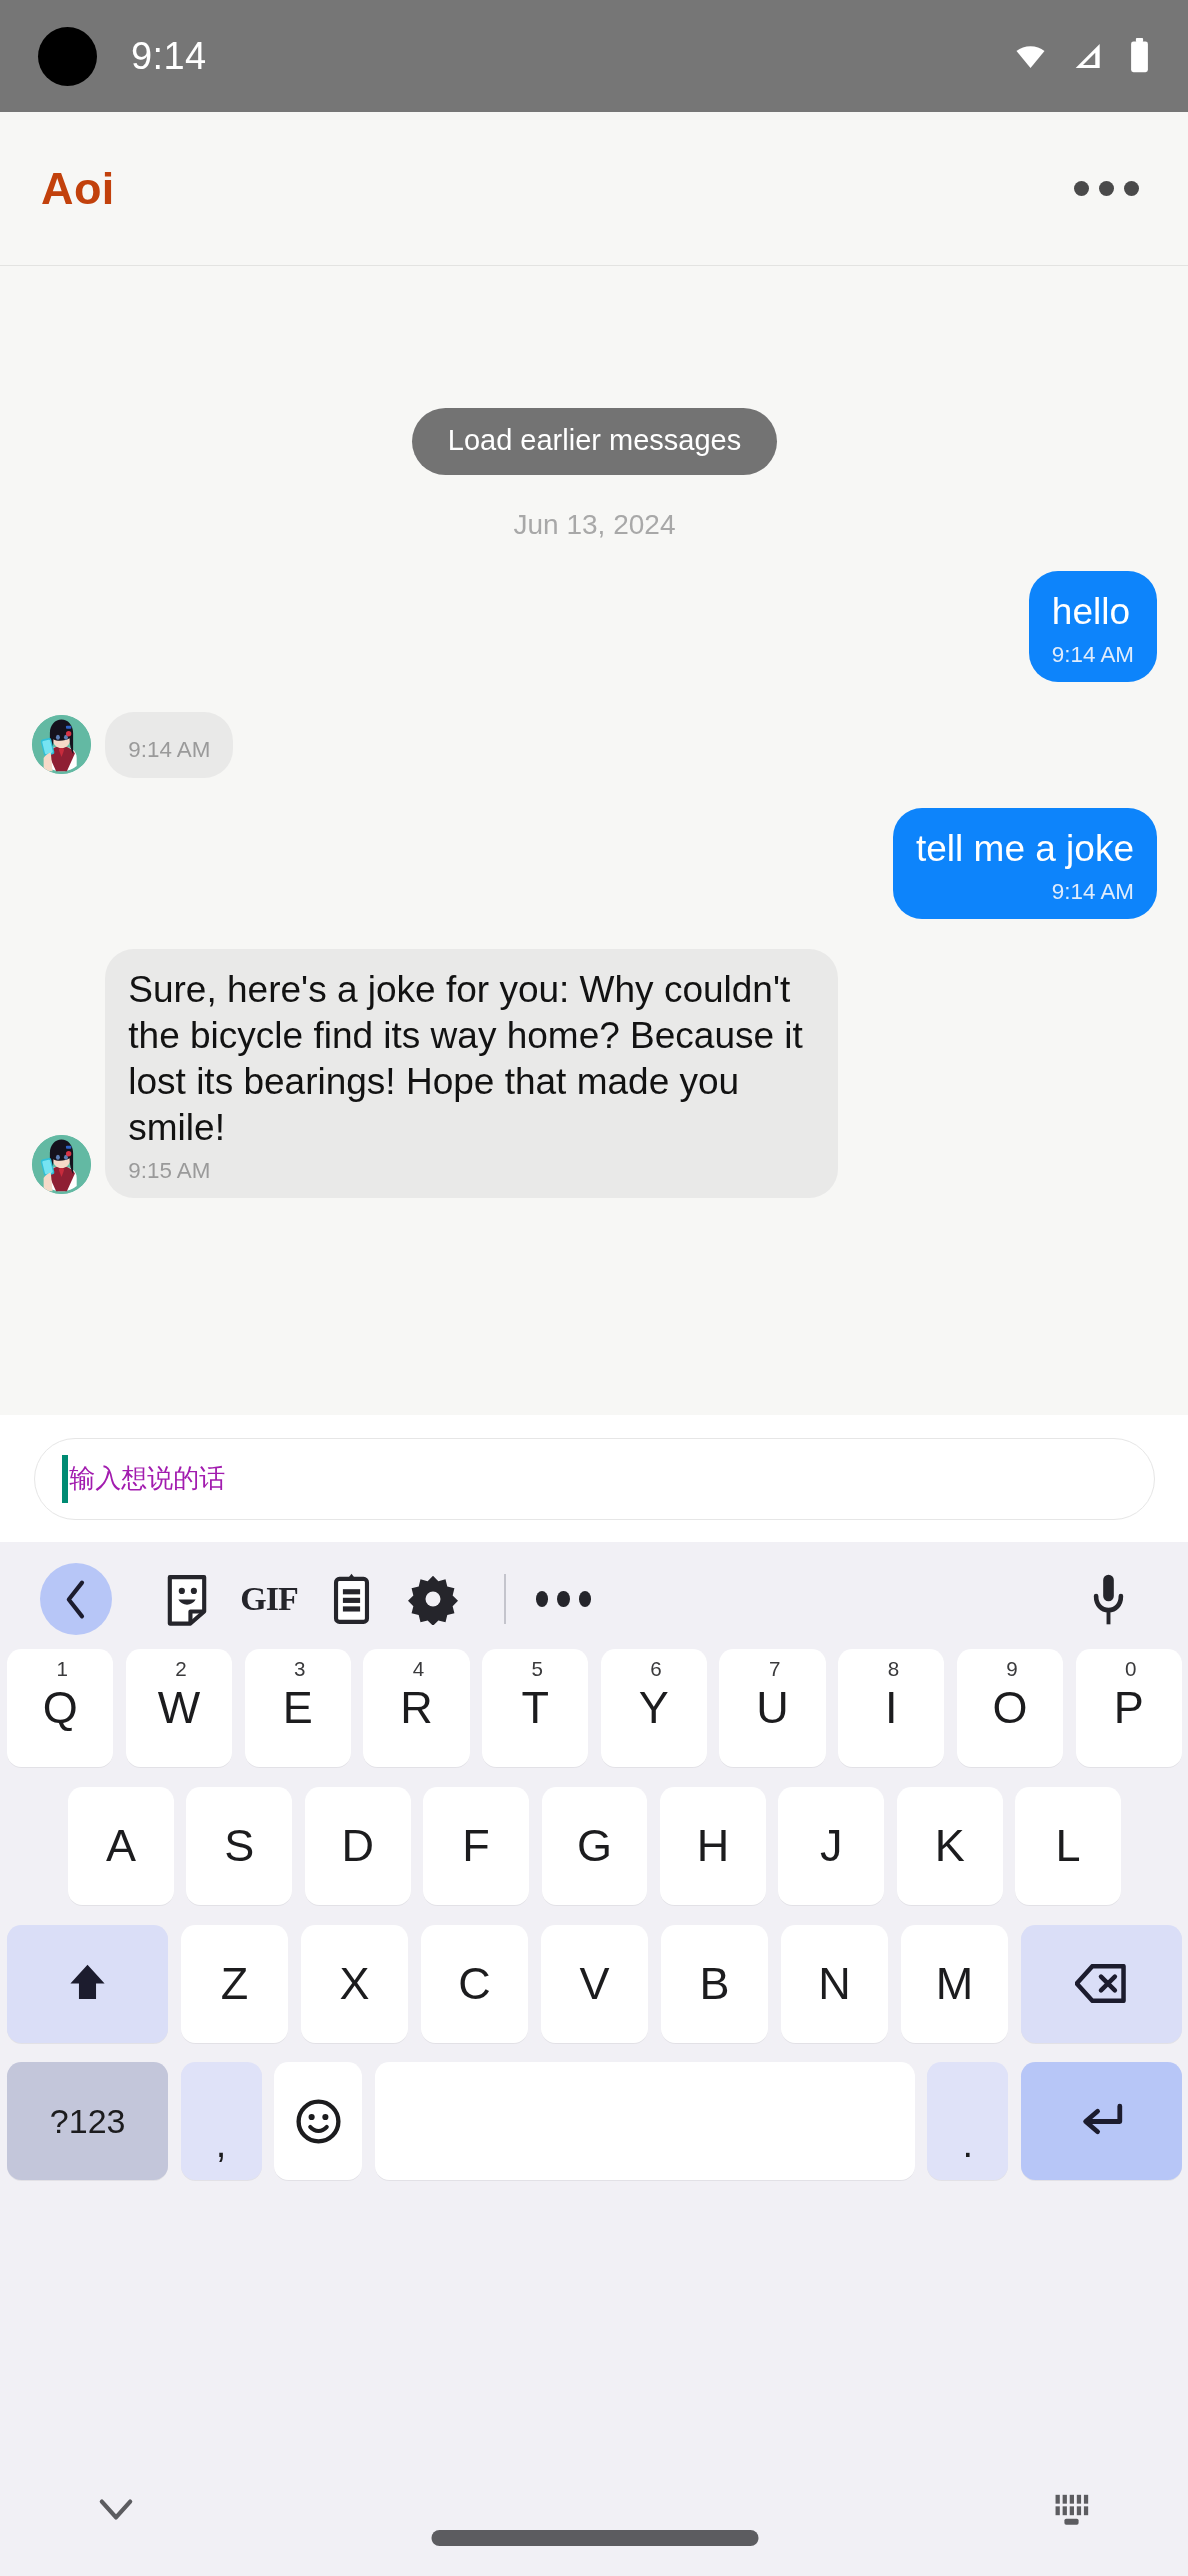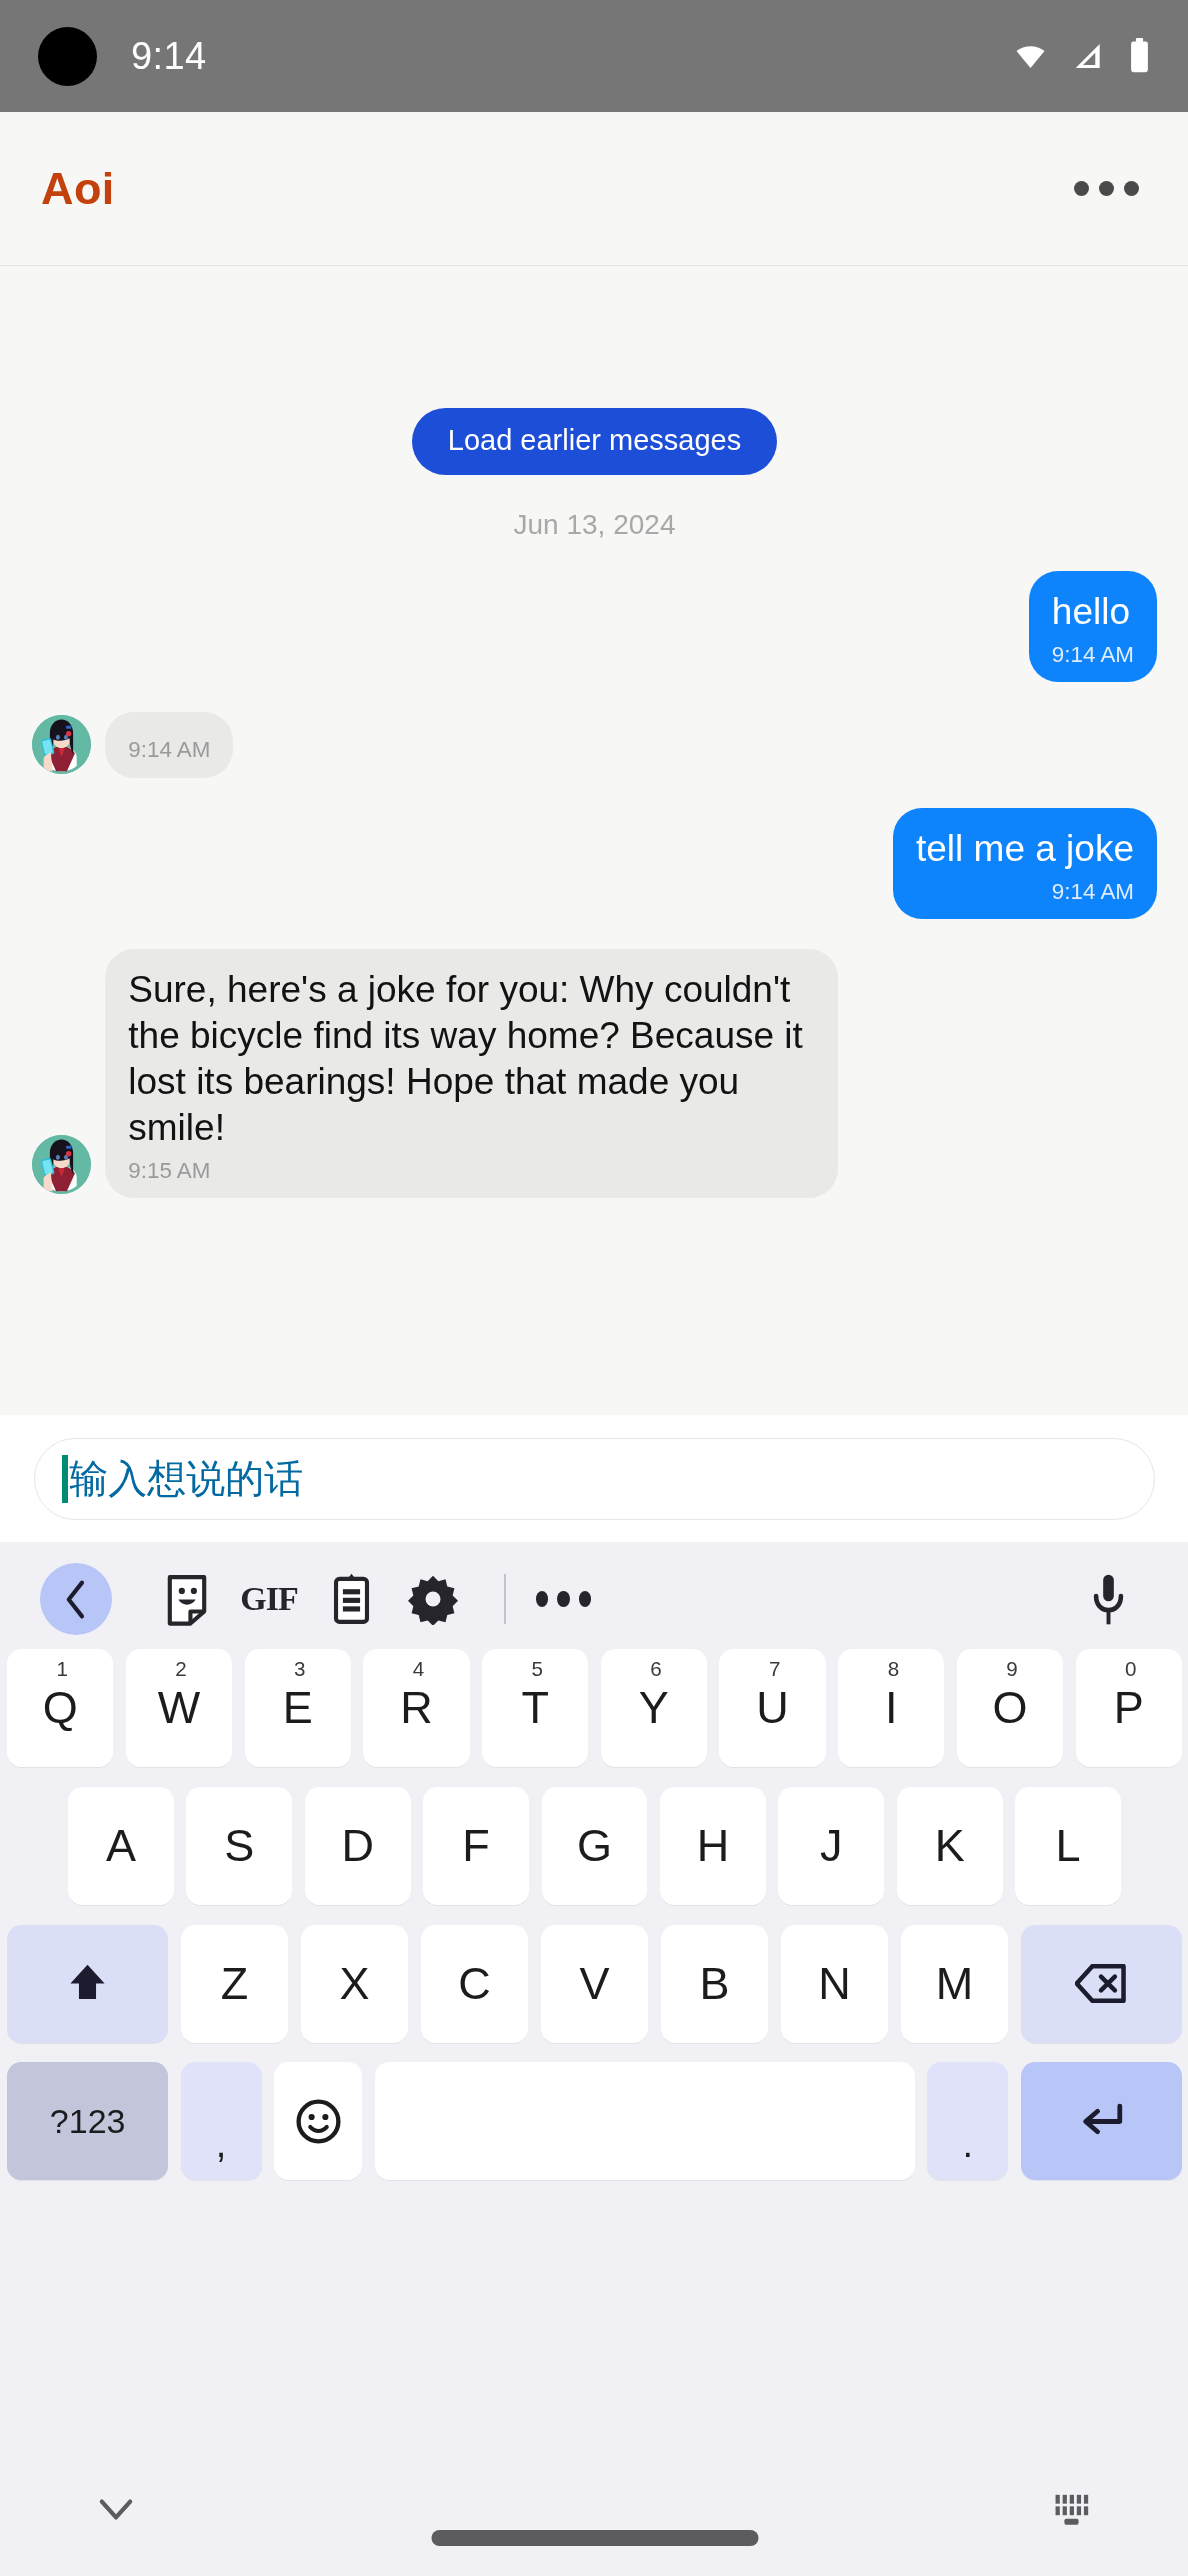--- a/index.html
+++ b/index.html
@@ -39,21 +39,21 @@
   .appbar-menu i { width: 15px; height: 15px; border-radius: 50%; background: #4a4a4a; display: block; }
 
   
   .chat {
     flex: 1 1 auto; background: #f7f7f5; position: relative;
     padding: 36px 32px 9px 32px; overflow: hidden;
     display: flex; flex-direction: column;
   }
   .loadmore-wrap { display: flex; justify-content: center; margin-top: 106px; }
   .loadmore {
-    background: #1d4ed8; color: #ffffff; border: none;
+    background: #737373; color: #ffffff; border: none;
     font-size: 29px; border-radius: 36px; padding: 18px 36px 19.7px;
     font-family: inherit; cursor: pointer; line-height: 1;
   }
   .datesep { text-align: center; color: #a8a8a8; font-size: 28px; margin-top: 34px; }
 
   .row { display: flex; align-items: flex-end; margin-top: 30px; }
   .row.out { justify-content: flex-end; }
   .row.in { justify-content: flex-start; }
 
   .avatar {
@@ -78,21 +78,21 @@
   .composer {
     flex: 0 0 127px; background: #ffffff;
     display: flex; align-items: center; padding: 0 34px;
   }
   .input-pill {
     flex: 1 1 auto; height: 82px; border: 1.8px solid #e6e6e6;
     border-radius: 41px; background: #ffffff;
     display: flex; align-items: center; padding: 0 27px; position: relative;
   }
   .caret { width: 6.3px; height: 48px; background: #008b73; flex: 0 0 6.3px; }
-  .ph { font-size: 39px; color: #0369a1; margin-left: 0.9px; }
+  .ph { font-size: 26px; color: #a21caf; margin-left: 0.9px; }
 
   
   .keyboard { flex: 0 0 903px; background: #f1f0f5; display: flex; flex-direction: column; padding-top: 7.2px; }
   .kbtoolbar {
     height: 100px; display: flex; align-items: center; padding: 0 40px;
   }
   .tb-item { display: flex; align-items: center; justify-content: center; }
   .tb-back {
     width: 72px; height: 72px; border-radius: 50%; background: #b7c6f7;
     margin-right: 34px;

